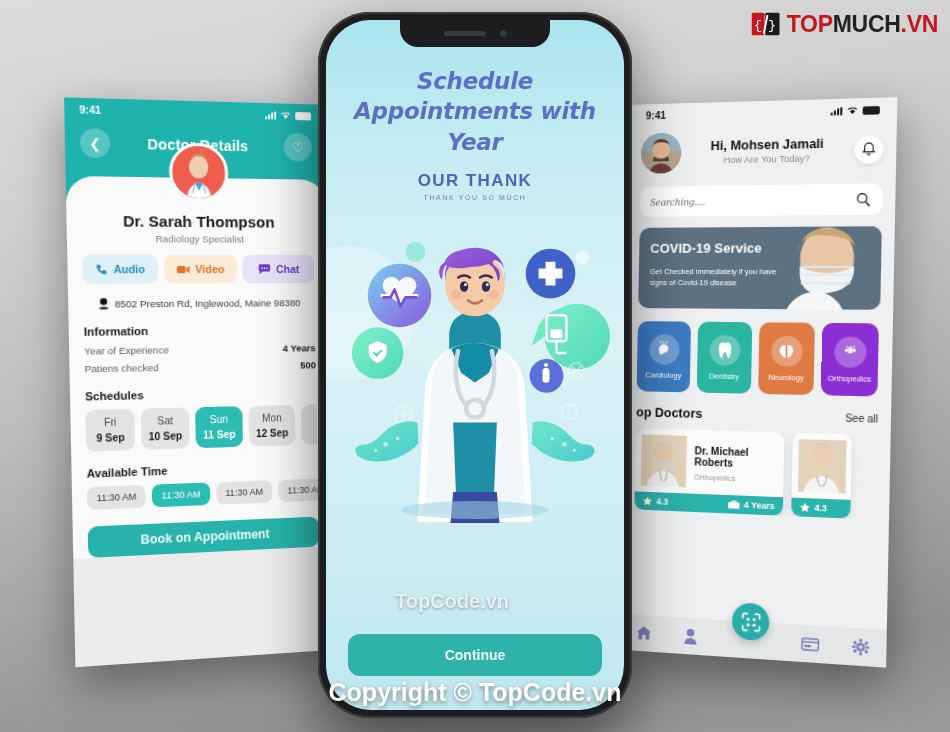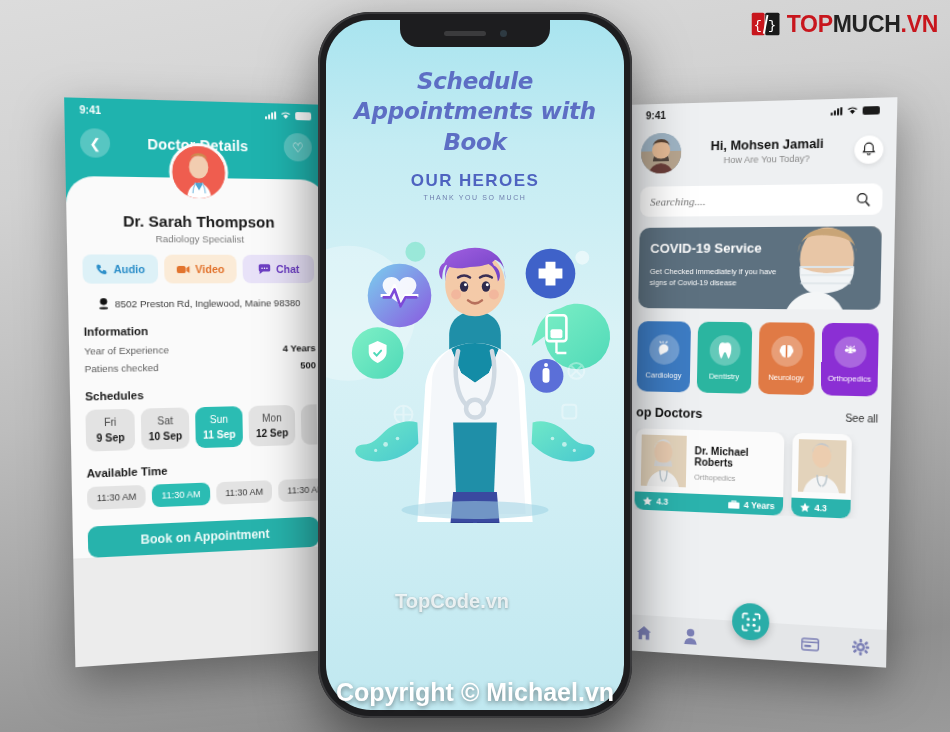--- a/index.html
+++ b/index.html
@@ -515,25 +515,25 @@
     </div>
   </div>
 
   <div id="phone">
     <div class="glass">
       <div class="notch">
         <div class="spk"></div>
         <div class="cam"></div>
       </div>
 
-      <div class="ob-title">Schedule Appointments with Book</div>
+      <div class="ob-title">Schedule Appointments with Year</div>
 
       <div class="ob-art">
         <div class="ob-heroes">
-          <div class="h1">OUR HEROES</div>
+          <div class="h1">OUR THANK</div>
           <div class="h2">THANK YOU SO MUCH</div>
         </div>
 
         <svg viewBox="0 0 300 330" width="100%" height="330" style="position:absolute;left:0;top:22px">
           <defs>
             <linearGradient id="gl" x1="0" y1="0" x2="1" y2="1">
               <stop offset="0" stop-color="#6fe8c8"></stop>
                 <stop offset="1" stop-color="#49c9cf"></stop>
               </linearGradient>
             <linearGradient id="hair" x1="0" y1="0" x2="1" y2="1">
@@ -615,19 +615,20 @@
               <circle cx="72" cy="246" r="1.8"></circle>
               <circle cx="50" cy="258" r="1.6"></circle>
             <circle cx="240" cy="252" r="2.4"></circle>
               <circle cx="228" cy="246" r="1.8"></circle>
               <circle cx="250" cy="258" r="1.6"></circle>
           </g>
           <ellipse cx="150" cy="318" rx="74" ry="9" fill="#9ed4e4" opacity=".55"></ellipse>
         </svg>
       </div>
 
+      <div class="contbtn">Continue</div>
     </div>
   </div>
 
   <div class="wm" id="wm-mid">TopCode.vn</div>
-  <div class="wm" id="wm-bot">Copyright © Michael.vn</div>
+  <div class="wm" id="wm-bot">Copyright © TopCode.vn</div>
 
 </div>
 
 </body></html>

